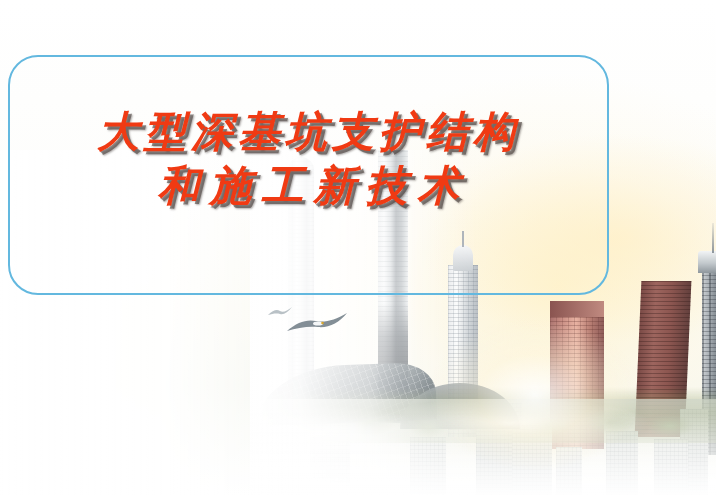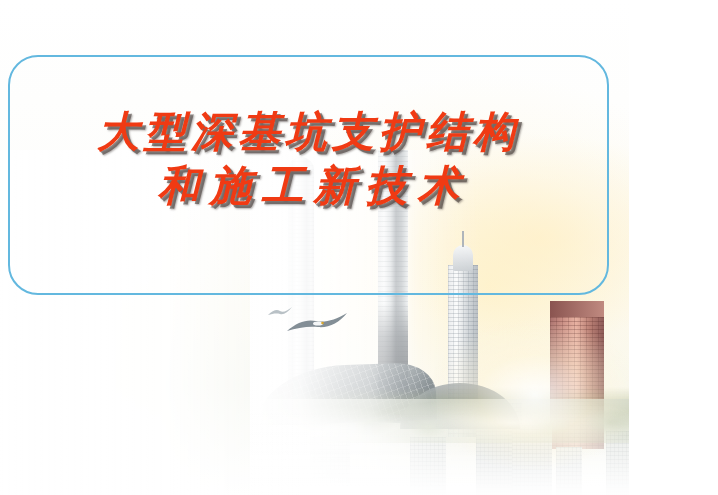--- a/index.html
+++ b/index.html
@@ -6,21 +6,21 @@
     margin: 0;
     padding: 0;
     background: #ffffff;
   }
   body {
     font-family: "Liberation Sans", sans-serif;
   }
 
   #slide {
     position: relative;
-    width: 629px;
+    width: 716px;
     height: 495px;
     overflow: hidden;
     background: #ffffff;
   }
 
   
   .bg-wash {
     position: absolute;
     inset: 0;
     background:

